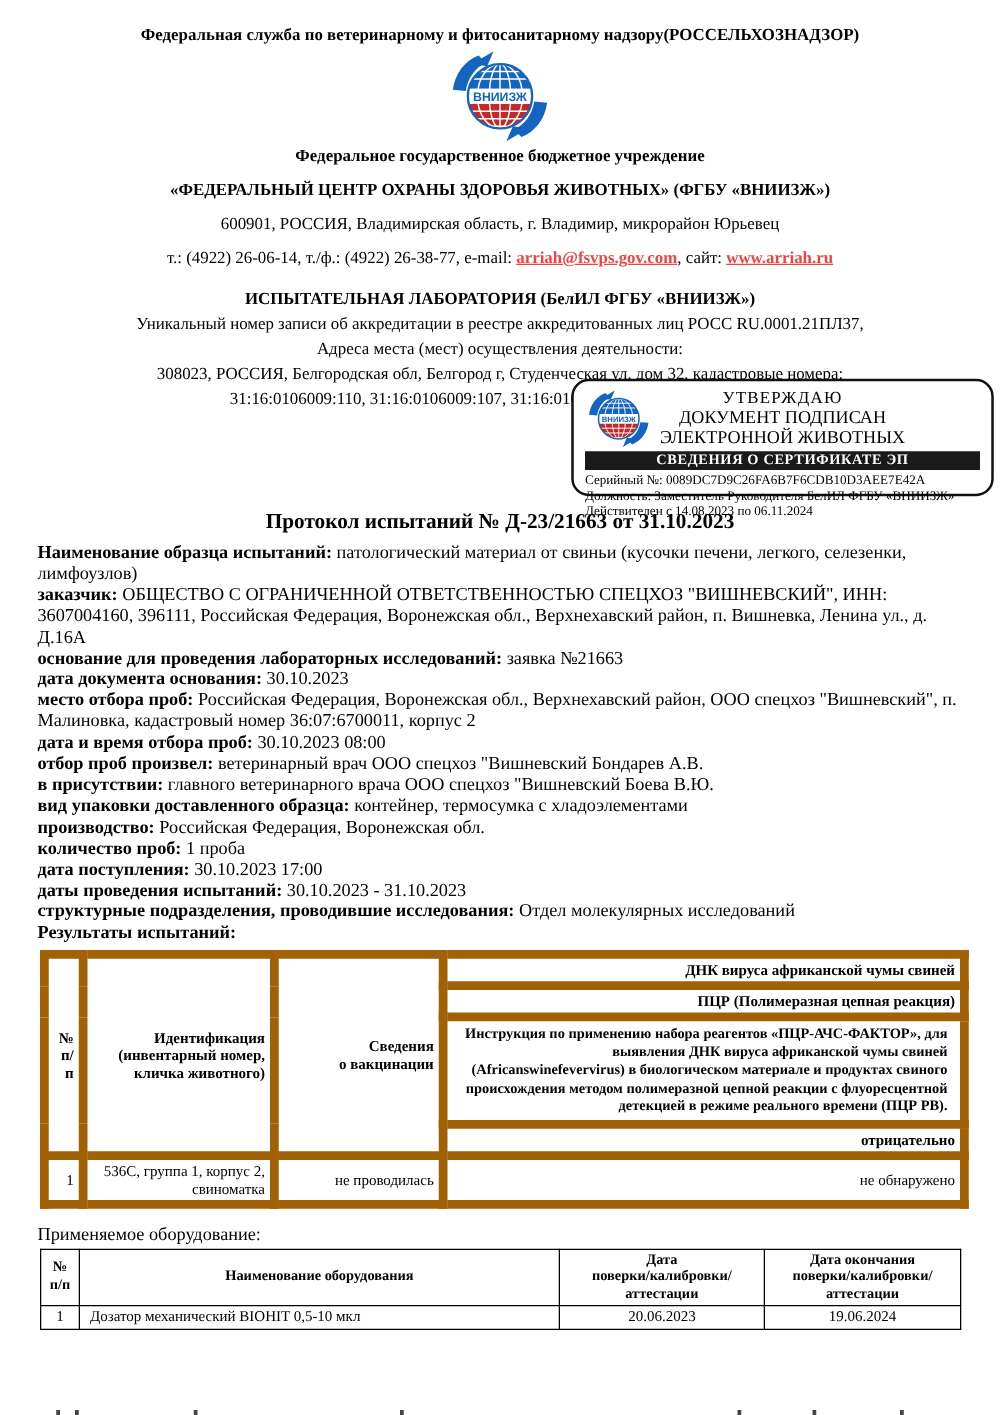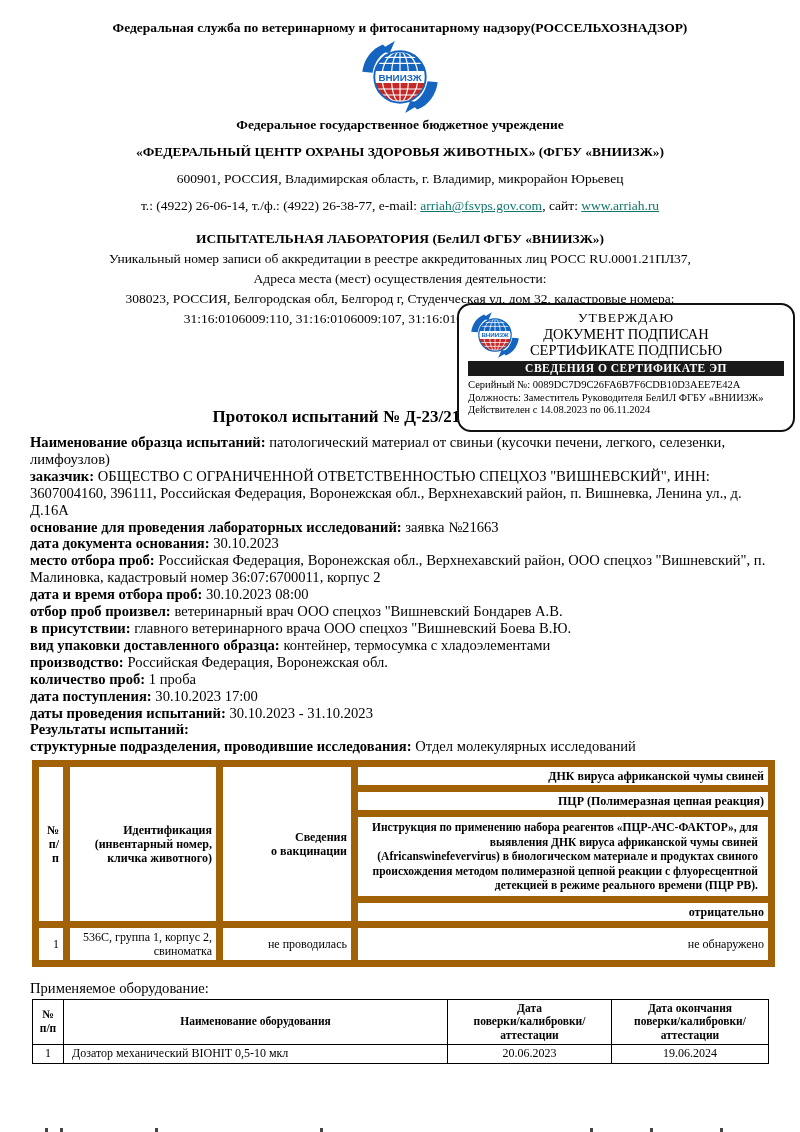--- a/index.html
+++ b/index.html
@@ -5,31 +5,31 @@
   * { margin:0; padding:0; box-sizing:border-box; }
   html,body { background:#ffffff; }
   .page {
     position:relative; width:800px; height:1132px; margin:0 auto;
     background:#fff; color:#000; overflow:hidden;
     font-family:"Liberation Serif","DejaVu Serif",serif;
   }
   .center { text-align:center; }
   .hdr-line { font-size:13.5px; line-height:19px; }
   .b { font-weight:bold; }
-  a.doc-link { color:#0f766e; text-decoration:underline; cursor:pointer; }
+  a.doc-link { color:#ef4444; text-decoration:underline; cursor:pointer;font-weight:bold; }
 
   .top-block { padding-top:18px; }
   .logo-main { width:88px; height:72px; display:block; margin:4px auto 2px; }
   .gap8 { margin-top:8px; }
   .gap14 { margin-top:14px; }
   .lab-line { font-size:13.5px; line-height:20px; }
 
   
   .stamp {
-    position:absolute; left:457px; top:303px; width:338px; height:129px;
+    position:absolute; left:457px; top:303px; width:338px; height:94px;
     border:2.5px solid #111; border-radius:14px; padding:5px 9px 3px;
     background:#fff;
   }
   .stamp-logo { position:absolute; left:9px; top:7px; width:54px; height:46px; }
   .stamp-approve { text-align:center; font-size:13.5px; letter-spacing:1px; line-height:16px; }
   .stamp-signed { text-align:center; font-size:14.5px; line-height:16px; }
   .stamp-bar {
     margin:3px 0 3px; background:#1a1a1a; color:#fff; text-align:center;
     font-size:11.5px; line-height:15px; letter-spacing:.5px; font-weight:bold;
   }
@@ -115,21 +115,21 @@
     <div class="lab-line">308023, РОССИЯ, Белгородская обл, Белгород г, Студенческая ул, дом 32, кадастровые номера:</div>
     <div class="lab-line">31:16:0106009:110, 31:16:0106009:107, 31:16:0109003:213, 31:16:010600993</div>
   </div>
 
   <div class="stamp">
     <svg class="stamp-logo">
         <use href="#vniizh-logo"></use>
       </svg>
     <div class="stamp-approve">УТВЕРЖДАЮ</div>
     <div class="stamp-signed">ДОКУМЕНТ ПОДПИСАН</div>
-    <div class="stamp-signed">СЕРТИФИКАТЕ ПОДПИСЬЮ</div>
+    <div class="stamp-signed">ЭЛЕКТРОННОЙ ЖИВОТНЫХ</div>
     <div class="stamp-bar">СВЕДЕНИЯ О СЕРТИФИКАТЕ ЭП</div>
     <div class="stamp-small">Серийный №: 0089DC7D9C26FA6B7F6CDB10D3AEE7E42A</div>
     <div class="stamp-small">Должность: Заместитель Руководителя БелИЛ ФГБУ «ВНИИЗЖ»</div>
     <div class="stamp-small">Действителен с 14.08.2023 по 06.11.2024</div>
   </div>
 
   <div class="doc-title">Протокол испытаний № Д-23/21663 от 31.10.2023</div>
 
   <div class="body-block">
     <div class="field"><span class="b">Наименование образца испытаний:</span> <span>патологический материал от свиньи (кусочки печени, легкого, селезенки, лимфоузлов)</span></div>
@@ -138,22 +138,22 @@
     <div class="field"><span class="b">дата документа основания:</span> <span>30.10.2023</span></div>
     <div class="field"><span class="b">место отбора проб:</span> <span>Российская Федерация, Воронежская обл., Верхнехавский район, ООО спецхоз "Вишневский", п. Малиновка, кадастровый номер 36:07:6700011, корпус 2</span></div>
     <div class="field"><span class="b">дата и время отбора проб:</span> <span>30.10.2023 08:00</span></div>
     <div class="field"><span class="b">отбор проб произвел:</span> <span>ветеринарный врач ООО спецхоз "Вишневский Бондарев А.В.</span></div>
     <div class="field"><span class="b">в присутствии:</span> <span>главного ветеринарного врача ООО спецхоз "Вишневский Боева В.Ю.</span></div>
     <div class="field"><span class="b">вид упаковки доставленного образца:</span> <span>контейнер, термосумка с хладоэлементами</span></div>
     <div class="field"><span class="b">производство:</span> <span>Российская Федерация, Воронежская обл.</span></div>
     <div class="field"><span class="b">количество проб:</span> <span>1 проба</span></div>
     <div class="field"><span class="b">дата поступления:</span> <span>30.10.2023 17:00</span></div>
     <div class="field"><span class="b">даты проведения испытаний:</span> <span>30.10.2023 - 31.10.2023</span></div>
+    <div class="field"><span class="b">структурные подразделения, проводившие исследования:</span> <span>Отдел молекулярных исследований</span></div>
     <div class="field results-label">Результаты испытаний:</div>
-    <div class="field"><span class="b">структурные подразделения, проводившие исследования:</span> <span>Отдел молекулярных исследований</span></div>
   </div>
 
   <table class="results">
     <colgroup>
         <col style="width:31px">
         <col style="width:153px">
         <col style="width:135px">
         <col style="width:417px">
       </colgroup>
     <tbody>

